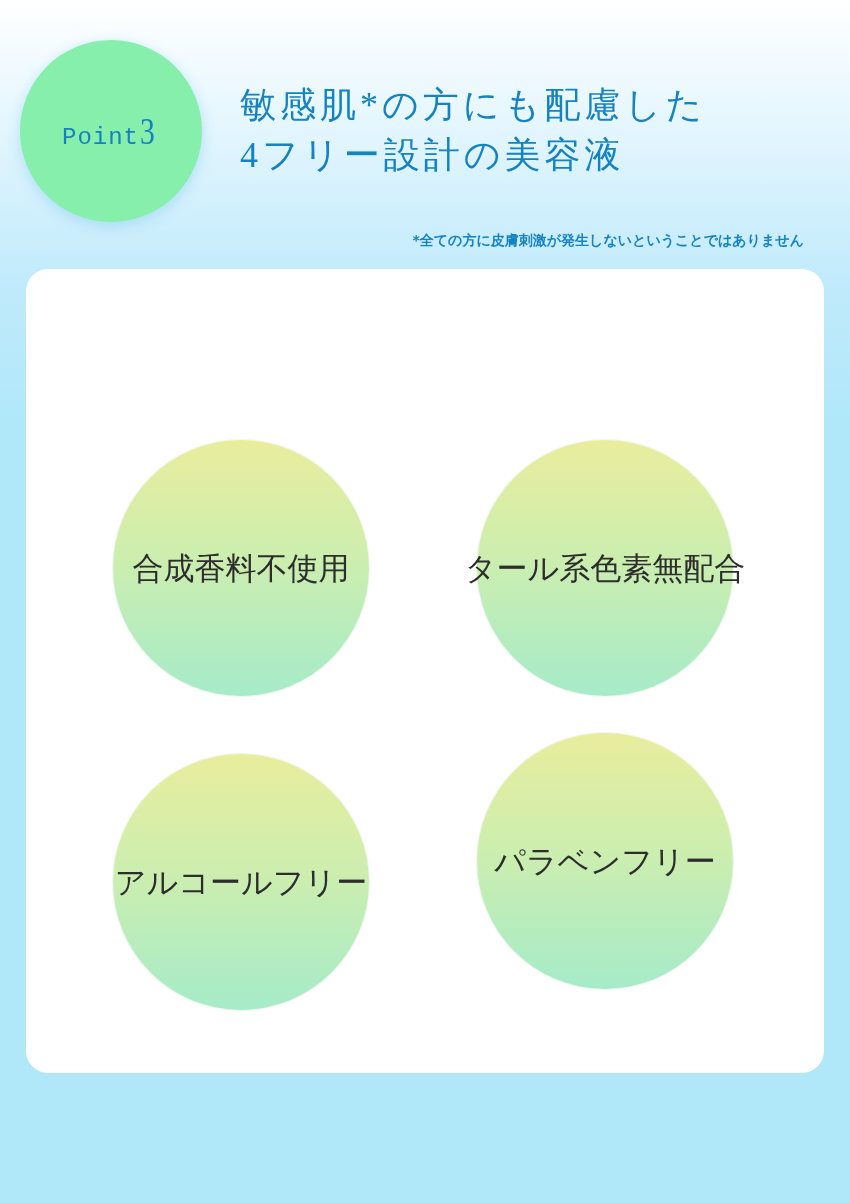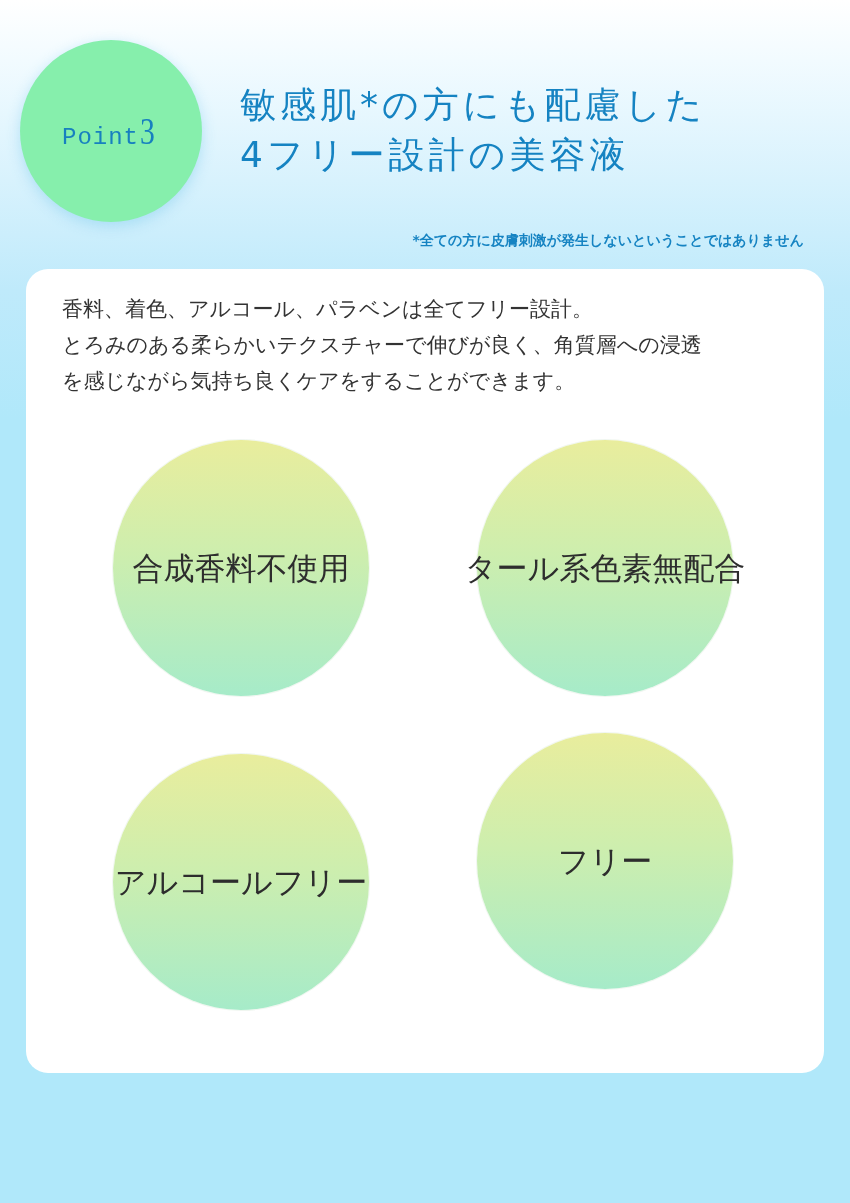--- a/index.html
+++ b/index.html
@@ -36,21 +36,21 @@
     .headline {
       position: absolute;
       left: 240px; top: 80px;
       color: #1583c2;
       font-family: "DejaVu Sans", sans-serif;
       font-size: 36px;
       line-height: 50px;
       letter-spacing: 4px;
       font-weight: normal;
     }
-    .headline span { display: block; white-space: nowrap; }
+    .headline span { display: block; white-space: nowrap; font-family: Liberation Serif, serif; }
     .note {
       position: absolute;
       right: 46px; top: 232px;
       color: #1583c2;
       font-size: 14px;
       font-weight: bold;
       white-space: nowrap;
     }
     .card {
       position: absolute;
@@ -97,34 +97,30 @@
 </div>
 
 <h2 class="headline">
   <span>敏感肌*の方にも配慮した</span>
   <span>4フリー設計の美容液</span>
 </h2>
 
 <p class="note">*全ての方に皮膚刺激が発生しないということではありません</p>
 
 <section class="card">
-  <p class="card-text">
-    <span>香料、着色、アルコール、パラベンは全てフリー設計。</span>
-    <span>とろみのある柔らかいテクスチャーで伸びが良く、角質層への浸透</span>
-    <span>を感じながら気持ち良くケアをすることができます。</span>
-  </p>
 
   <div class="badge b1">
     <span>合成香料</span>
     <span>不使用</span>
   </div>
   <div class="badge b2">
     <span>タール系色素</span>
     <span>無配合</span>
   </div>
   <div class="badge b3">
     <span>アルコール</span>
     <span>フリー</span>
   </div>
   <div class="badge b4">
+    <span>パラベン</span>
     <span>フリー</span>
   </div>
 </section>
 
 </body></html>

